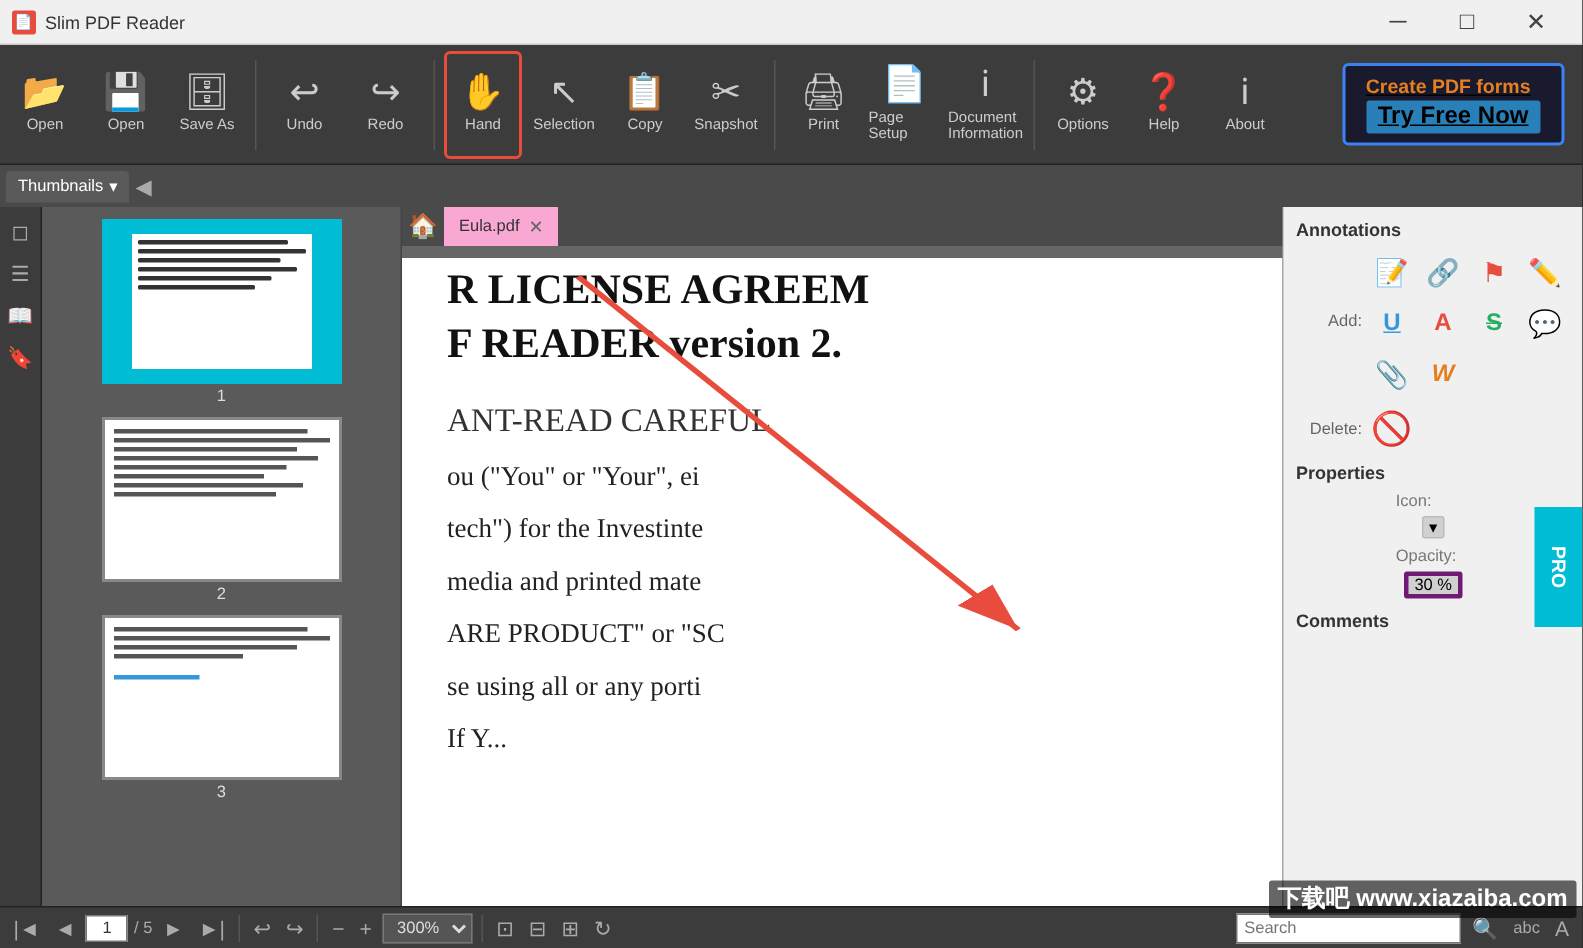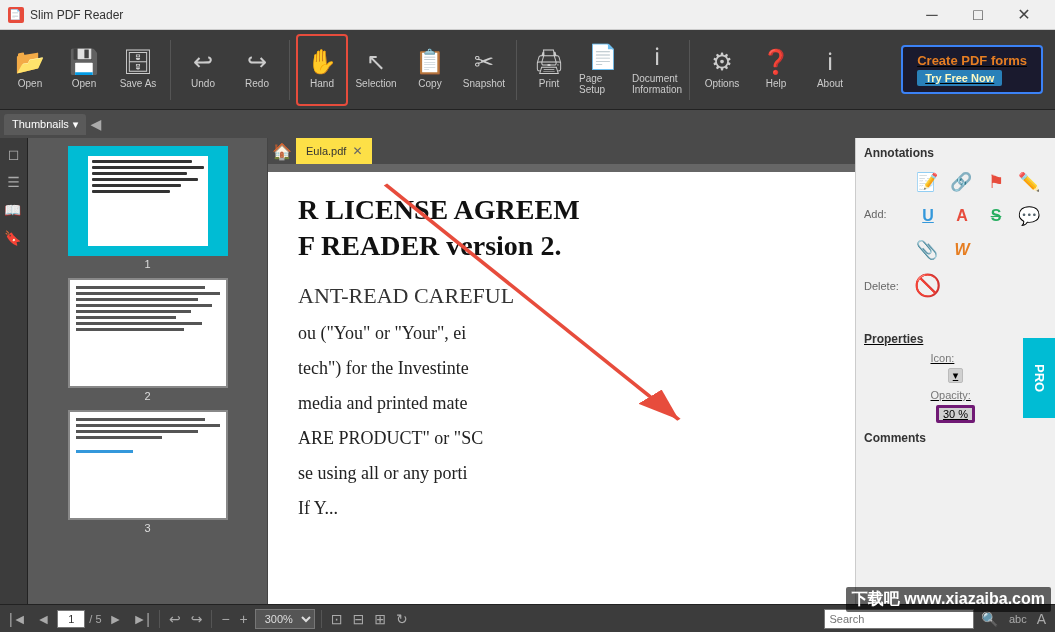--- a/index.html
+++ b/index.html
@@ -56,21 +56,21 @@
       border: 2px solid #3b82f6;
       border-radius: 4px;
       padding: 6px 14px;
       display: flex;
       flex-direction: column;
       align-items: flex-start;
       cursor: pointer;
       text-decoration: underline;
     }
     .create-pdf-btn .line1 { color: #e67e22; font-size: 13px; font-weight: bold; }
-    .create-pdf-btn .line2 { color: #fef9c3; font-size: 11px; font-weight: bold; background: #2980b9; padding: 2px 8px; border-radius: 2px; margin-top: 2px; }
+    .create-pdf-btn .line2 { color: #000000; font-size: 16px; font-weight: bold; background: #2980b9; padding: 2px 8px; border-radius: 2px; margin-top: 2px; }
 
     
     .tabbar {
       height: 28px;
       background: #4a4a4a;
       display: flex;
       align-items: center;
       padding: 0 4px;
       gap: 0;
     }
@@ -149,39 +149,39 @@
     
     .doc-tab-bar {
       height: 26px;
       background: #4a4a4a;
       display: flex;
       align-items: center;
       gap: 0;
     }
     .doc-home-btn { width: 28px; height: 26px; display: flex; align-items: center; justify-content: center; color: #ccc; font-size: 16px; cursor: pointer; }
     .doc-tab {
-      background: #fde047;
+      background: #f9a8d4;
       color: #333;
       padding: 0 10px;
       font-size: 11px;
       display: flex;
       align-items: center;
       gap: 6px;
       cursor: pointer;
       height: 26px;
     }
     .doc-tab-close { color: #666; font-size: 12px; cursor: pointer; }
 
     
     .pdf-content {
       background: white;
       margin: 8px 0 0 0;
       height: calc(100% - 26px - 8px);
       overflow: hidden;
-      padding: 20px 30px;
+      padding: 4px 30px;
       font-family: 'Times New Roman', serif;
     }
     .pdf-text-large { font-size: 28px; font-weight: bold; color: #111; line-height: 1.3; }
     .pdf-text-medium { font-size: 22px; color: #333; line-height: 1.4; margin-top: 16px; }
     .pdf-text-body { font-size: 18px; color: #222; line-height: 1.5; margin-top: 8px; }
 
     
     .arrow-overlay {
       position: absolute;
       top: 26px;
@@ -196,25 +196,25 @@
       width: 200px;
       background: #f0f0f0;
       border-left: 1px solid #ccc;
       display: flex;
       flex-direction: column;
       padding: 8px;
       gap: 8px;
     }
     .rp-section-title { font-size: 12px; color: #333; font-weight: bold; margin-bottom: 4px; }
     .rp-row { display: flex; align-items: center; gap: 6px; }
-    .rp-label { font-size: 11px; color: #666; width: 44px; }
+    .rp-label { font-size: 11px; color: #666; width: 44px; text-align: right; }
     .annotations-grid { display: grid; grid-template-columns: repeat(4, 1fr); gap: 6px; margin-top: 4px; }
     .ann-icon { width: 28px; height: 28px; display: flex; align-items: center; justify-content: center; font-size: 18px; cursor: pointer; border-radius: 2px; }
 
-    .props-section { margin-top: 24px; text-decoration: underline; }
+    .props-section { margin-top: 0; }
     .prop-row { display: flex; align-items: center; gap: 4px; margin-top: 6px; flex-direction: column; }
     .prop-label { font-size: 11px; color: #777; width: 50px; }
     .prop-value { flex: 1; height: 22px; background: #d0d0d0; border: 3px solid #701a75; border-radius: 2px; font-size: 11px; display: flex; align-items: center; padding: 0 4px; }
     .prop-dropdown { flex: 1; height: 22px; background: #d0d0d0; border: 1px solid #bbb; border-radius: 2px; display: flex; align-items: center; justify-content: space-between; padding: 0 4px; font-size: 11px; cursor: pointer; }
     .color-swatch { width: 14px; height: 14px; background: #888; border: 1px solid #666; display: inline-block; }
     .color-value { flex: 1; height: 22px; background: #e8e8e8; border: 1px solid #bbb; border-radius: 2px; }
 
     .pro-badge {
       position: absolute;
       right: 0;

